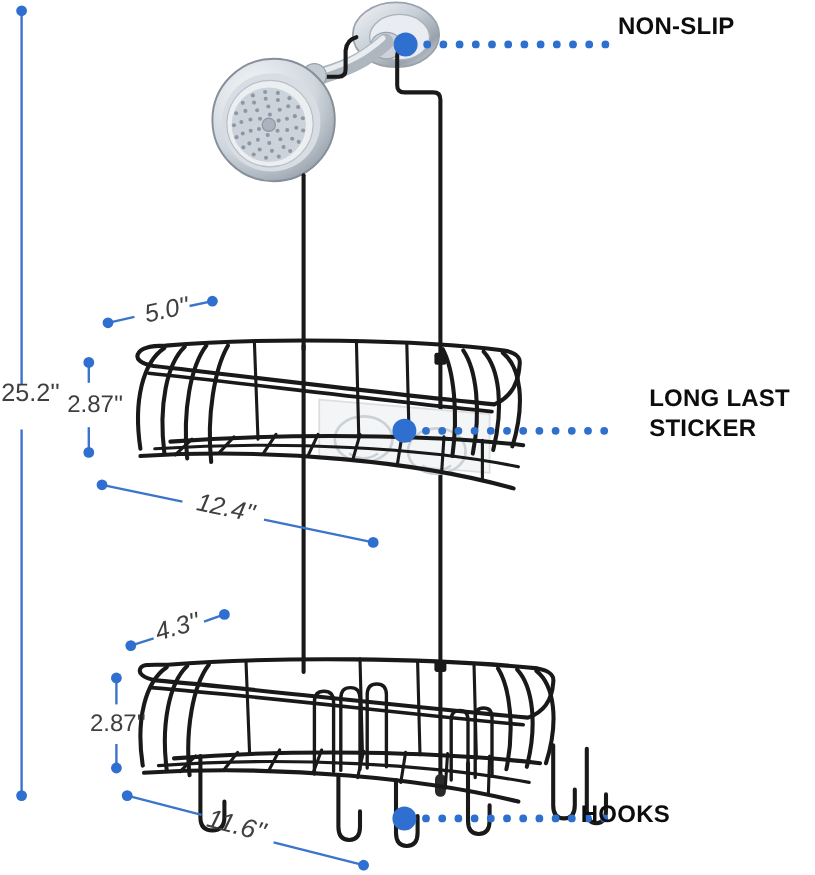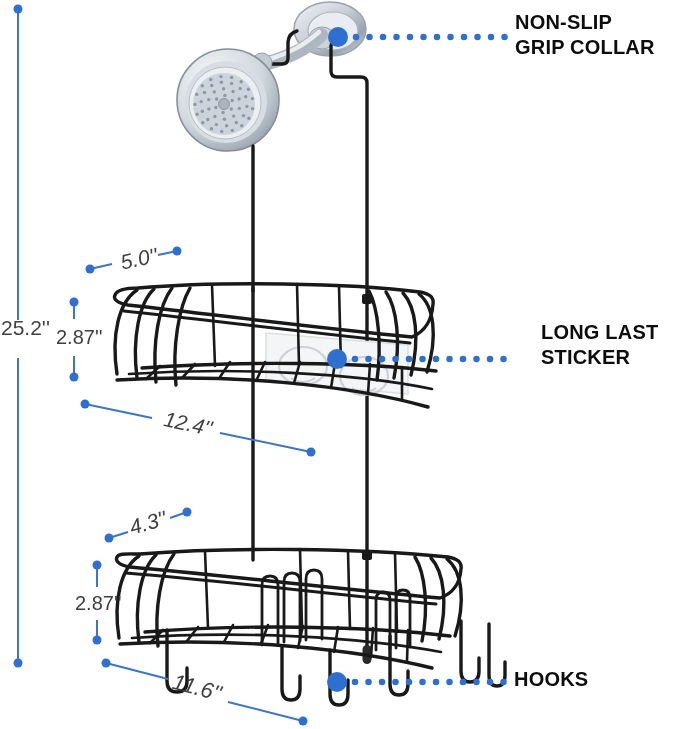--- a/index.html
+++ b/index.html
@@ -252,29 +252,28 @@
     <line x1="356" y1="37" x2="508" y2="37" stroke-width="6.5" stroke-linecap="round" stroke-dasharray="0 13.5"></line>
     <circle cx="337" cy="359" r="10" stroke="none"></circle>
     <line x1="355" y1="359" x2="508" y2="359" stroke-width="6.5" stroke-linecap="round" stroke-dasharray="0 13.5"></line>
     <circle cx="337" cy="682" r="10" stroke="none"></circle>
     <line x1="355" y1="682" x2="508" y2="682" stroke-width="6.5" stroke-linecap="round" stroke-dasharray="0 13.5"></line>
   </g>
 </svg>
 
   <div class="callout" style="left:515px;top:10px;">
     <div>NON-SLIP</div>
-    <div>GRIP COLLAR</div>
   </div>
 
   <div class="callout" style="left:541px;top:320px;">
     <div>LONG LAST</div>
     <div>STICKER</div>
   </div>
 
-  <div class="callout" style="left:514px;top:667px;">
+  <div class="callout" style="left:484px;top:667px;">
     <div>HOOKS</div>
   </div>
 
   <div class="dim" style="left:1px;top:316px;">25.2''</div>
 
   <div class="dim slant" style="left:139px;top:259px;--rot:-12deg;">5.0''</div>
 
   <div class="dim" style="left:56px;top:326px;font-size:20px;">2.87''</div>
 
   <div class="dim slant" style="left:188px;top:424px;--rot:12deg;">12.4''</div>

